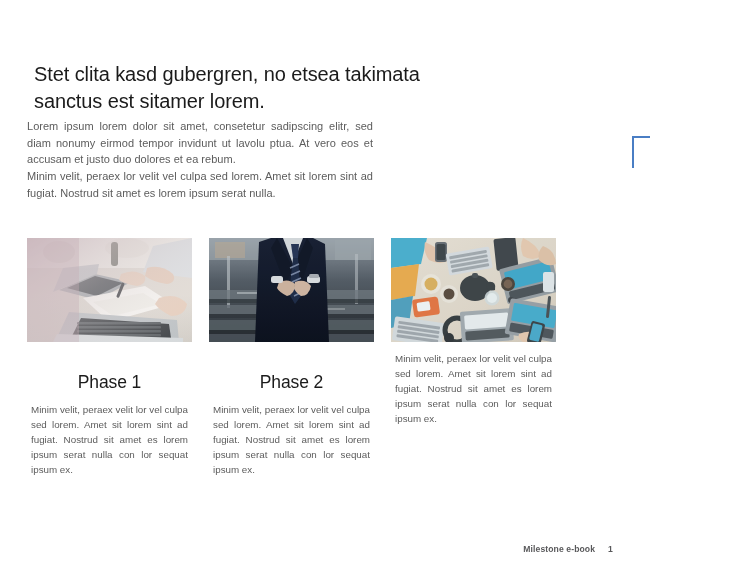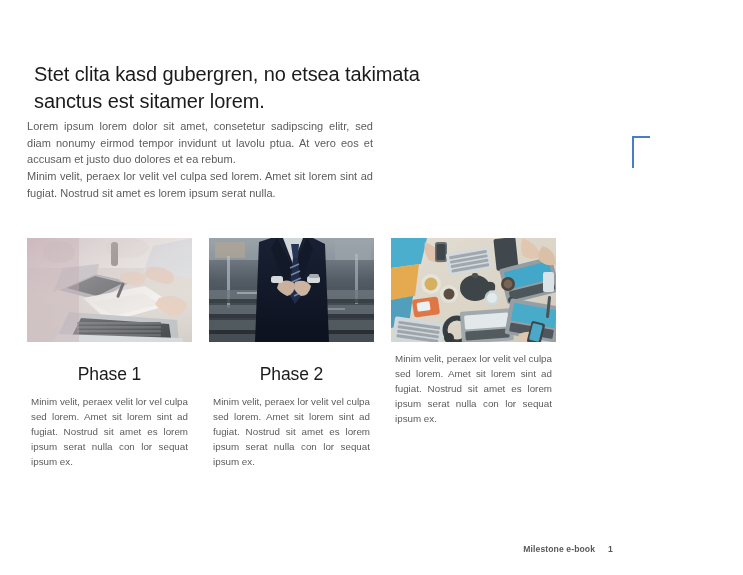--- a/index.html
+++ b/index.html
@@ -119,21 +119,21 @@
     position: relative;
     width: 165px;
     height: 104px;
     overflow: hidden;
     background: #cfd6da;
   }
   .thumb svg { display: block; width: 165px; height: 104px; }
 
   .col-title {
     margin: 0;
-    padding-top: 22px;
+    padding-top: 30px;
     font-size: 17.5px;
     font-weight: 400;
     line-height: 1.2;
     color: #1b1b1b;
     text-align: center;
     letter-spacing: -0.1px;
   }
   .col-body {
     margin: 4px;
     padding-top: 6px;

